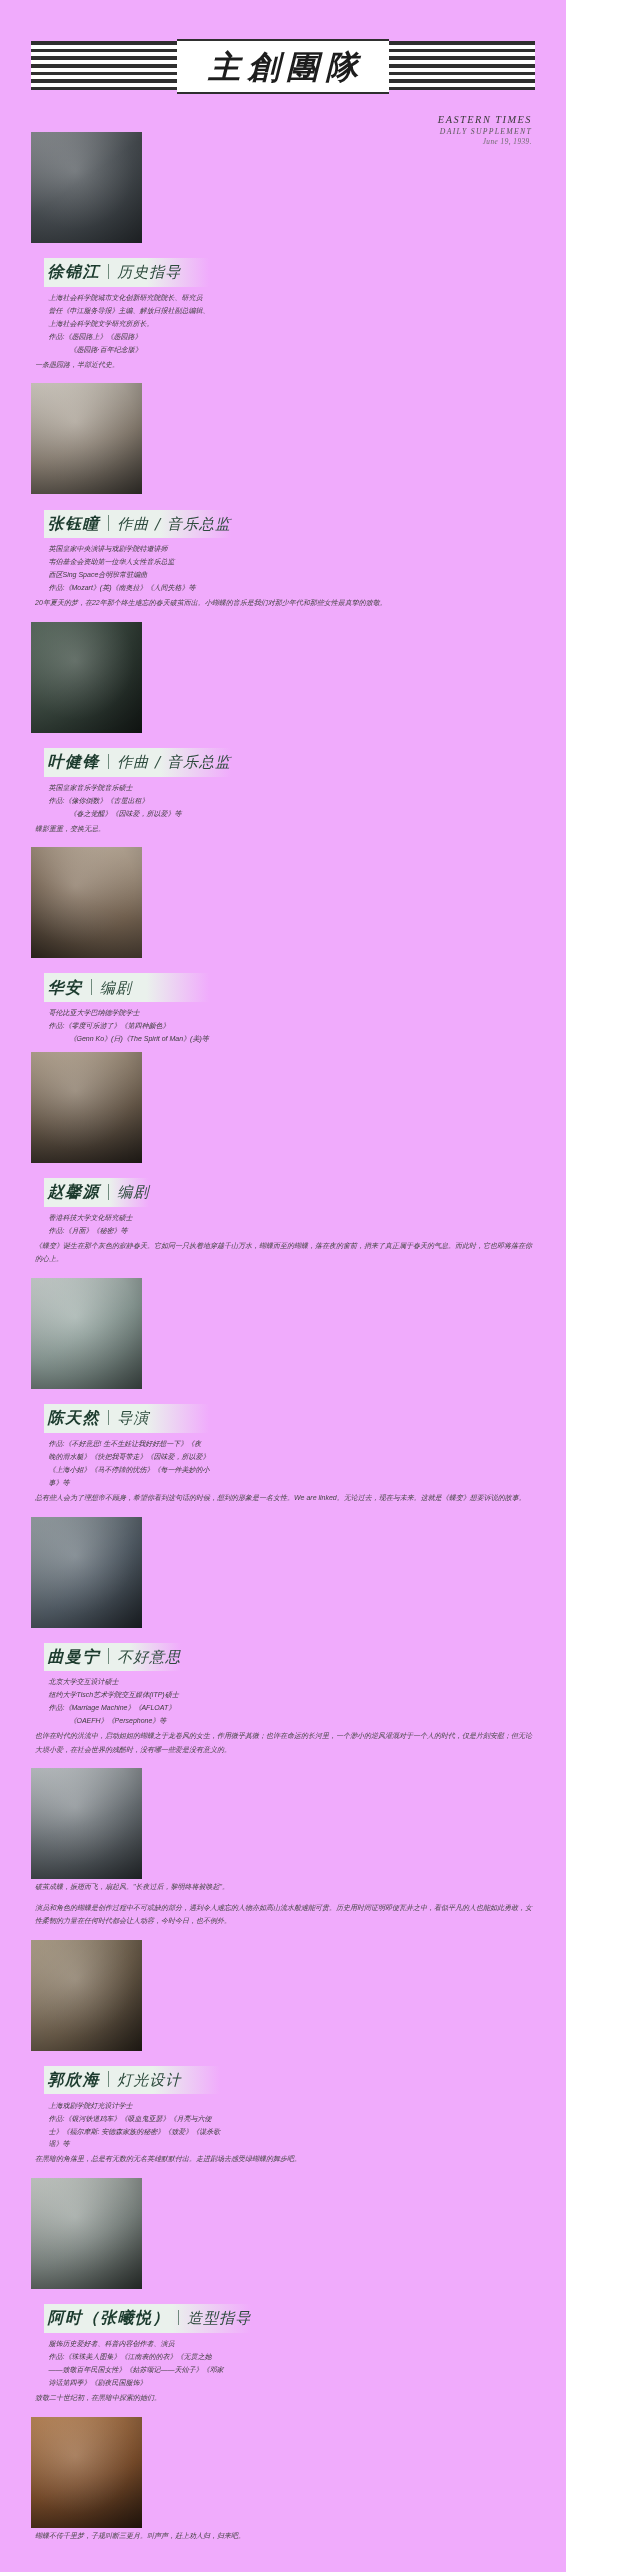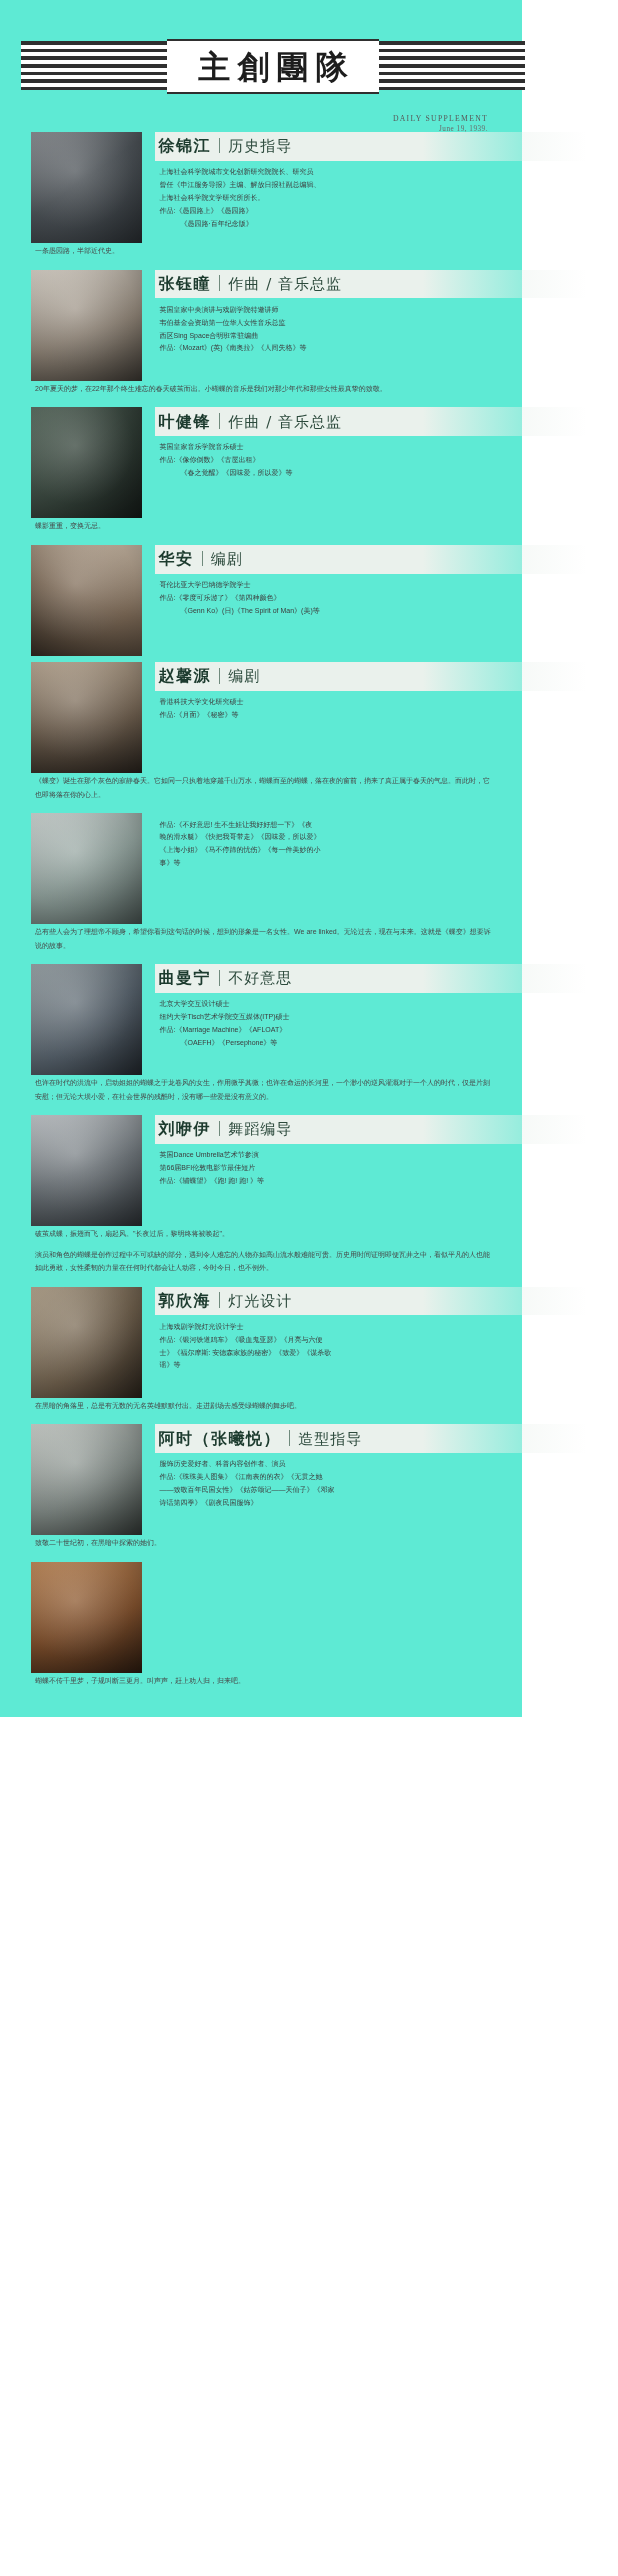--- a/index.html
+++ b/index.html
@@ -4,24 +4,25 @@
 <style>
   * { box-sizing: border-box; }
   html, body { margin:0; padding:0; }
   body {
     width: 618px;
     background: #ffffff;
     font-family: "Liberation Sans", sans-serif;
     color: #2b2b2b;
   }
   .page {
-    width: 522px;
-    position: relative;
-    background: #5eead4;
+    width: 566px;
+    position: relative;
+    background: #f0abfc;
     padding-bottom: 20.6px;
+    font-style: italic;
   }
 
   
   .header {
     position: relative;
     padding: 28px 0 5.2px 0;
     height: 129px;
   }
   .title-wrap {
     position: relative;
@@ -93,21 +94,22 @@
   
   .person {
     position: relative;
     width: 618px;
     padding: 0 31px 0 31px;
     margin-bottom: 3.1px;
   }
   .person-inner {
     display: flex;
     align-items: flex-start;
-    gap: 0px;
+    gap: 12px;
+    flex-direction: column;
   }
   .photo {
     width: 111px;
     min-width: 111px;
     height: 111px;
     overflow: hidden;
     position: relative;
     margin-top: 3.1px;
   }
   .photo .ph {
@@ -199,20 +201,21 @@
 
   <div class="header">
     <div class="title-wrap">
       <div class="stripes left"></div>
       <div class="stripes right"></div>
       <div class="title-box">
         <div class="main-title">主創團隊</div>
       </div>
     </div>
     <div class="header-meta">
+      <div class="en1">EASTERN TIMES</div>
       <div class="en2">DAILY SUPPLEMENT</div>
       <div class="date">June 19, 1939.</div>
     </div>
   </div>
 
   <div id="people-list">
       <div class="person">
         <div class="person-inner">
           <div class="photo">
             <div class="ph ph-1"></div>
@@ -320,20 +323,25 @@
       </div>
       <div class="note-block">
         <p>《蝶变》诞生在那个灰色的寂静春天。它如同一只执着地穿越千山万水，蝴蝶而至的蝴蝶，落在夜的窗前，捎来了真正属于春天的气息。而此时，它也即将落在你的心上。</p>
       </div>
       <div class="person">
         <div class="person-inner">
           <div class="photo">
             <div class="ph ph-6"></div>
           </div>
           <div class="info">
+            <div class="name-row">
+              <div class="name">陈天然</div>
+              <div class="divider"></div>
+              <div class="role">导演</div>
+            </div>
             <div class="bio">
               <p>作品:《不好意思! 生不生娃让我好好想一下》《夜</p>
               <p>晚的滑水艇》《快把我哥带走》《因味爱，所以爱》</p>
               <p>《上海小姐》《马不停蹄的忧伤》《每一件美妙的小</p>
               <p>事》等</p>
             </div>
           </div>
         </div>
       </div>
       <div class="note-block">
@@ -360,32 +368,20 @@
         </div>
       </div>
       <div class="note-block">
         <p>也许在时代的洪流中，启动姐姐的蝴蝶之于龙卷风的女生，作用微乎其微；也许在命运的长河里，一个渺小的逆风灌溉对于一个人的时代，仅是片刻安慰；但无论大坝小爱，在社会世界的残酷时，没有哪一些爱是没有意义的。</p>
       </div>
       <div class="person">
         <div class="person-inner">
           <div class="photo">
             <div class="ph ph-8"></div>
           </div>
-          <div class="info">
-            <div class="name-row">
-              <div class="name">刘咿伊</div>
-              <div class="divider"></div>
-              <div class="role">舞蹈编导</div>
-            </div>
-            <div class="bio">
-              <p>英国Dance Umbrella艺术节参演</p>
-              <p>第66届BFI伦敦电影节最佳短片</p>
-              <p>作品:《辅蝶望》《跑! 跑! 跑! 》等</p>
-            </div>
-          </div>
         </div>
       </div>
       <div class="note-block">
         <p>破茧成蝶，振翅而飞，扇起风。"长夜过后，黎明终将被唤起"。</p>
       </div>
       <div class="note-block">
         <p>演员和角色的蝴蝶是创作过程中不可或缺的部分，遇到令人难忘的人物亦如高山流水般难能可贵。历史用时间证明即便瓦井之中，看似平凡的人也能如此勇敢，女性柔韧的力量在任何时代都会让人动容，今时今日，也不例外。</p>
       </div>
       <div class="person">
         <div class="person-inner">

